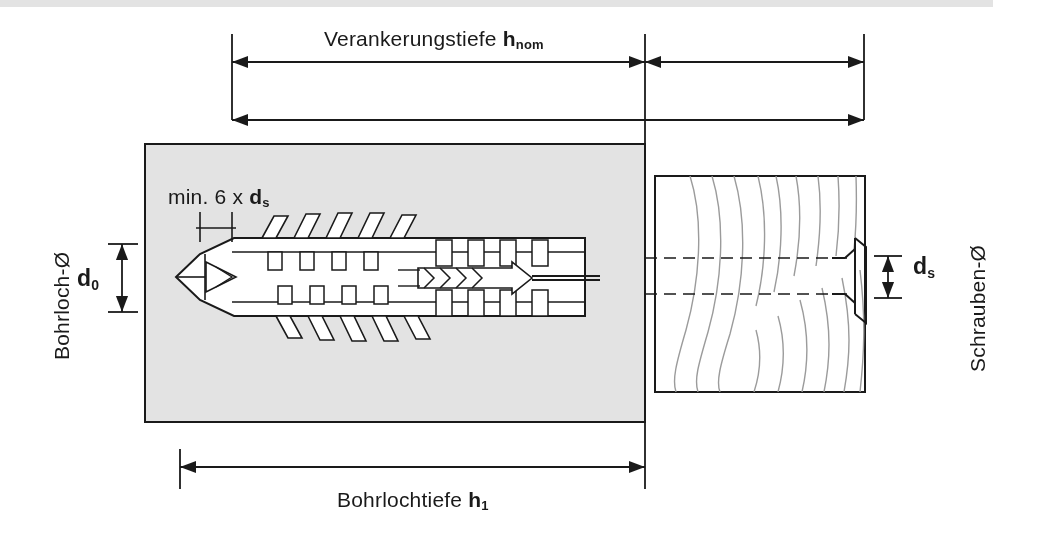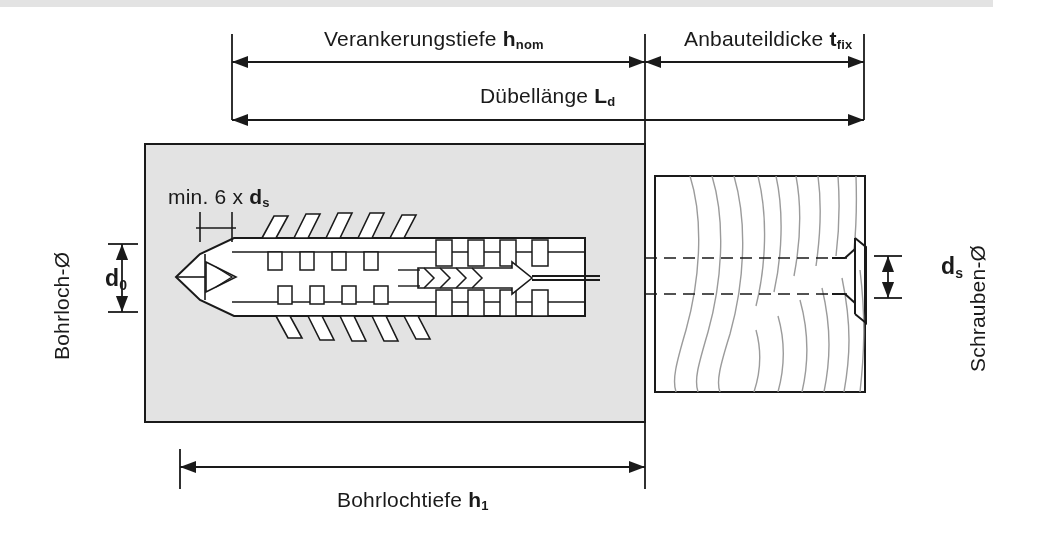--- a/index.html
+++ b/index.html
@@ -34,21 +34,20 @@
     position: relative;
     bottom: -3px;
   }
   .vert {
     transform-origin: left top;
     transform: rotate(-90deg);
   }
   .bigsym {
     font-size: 23px;
     font-weight: bold;
-    margin-left: 28px;
   }
   .bigsym sub {
     font-size: 14px;
     font-weight: bold;
     position: relative;
     bottom: -4px;
   }
   svg.art {
     position: absolute;
     left: 0;
@@ -221,27 +220,21 @@
       <line x1="200" y1="212" x2="200" y2="242"></line>
       <line x1="232" y1="212" x2="232" y2="242"></line>
       <line x1="196" y1="228" x2="236" y2="228"></line>
     </g>
   </svg>
 
   <div class="lbl" style="left:324px; top:27px;">
     <span>Verankerungstiefe </span><b><span>h</span><sub>nom</sub></b>
   </div>
 
-  <div class="lbl" style="left:684px; top:27px;">
-    <span>Anbauteildicke </span><b><span>t</span><sub>fix</sub></b>
-  </div>
-
-  <div class="lbl" style="left:480px; top:84px;">
-    <span>Dübellänge </span><b><span>L</span><sub>d</sub></b>
-  </div>
+
 
   <div class="lbl" style="left:337px; top:440px;margin-top:48px;">
     <span>Bohrlochtiefe </span><b><span>h</span><sub>1</sub></b>
   </div>
 
   <div class="lbl" style="left:168px; top:185px;">
     <span>min. 6 x </span><b><span>d</span><sub>s</sub></b>
   </div>
 
   <div class="lbl bigsym" style="left:77px; top:265px;">

